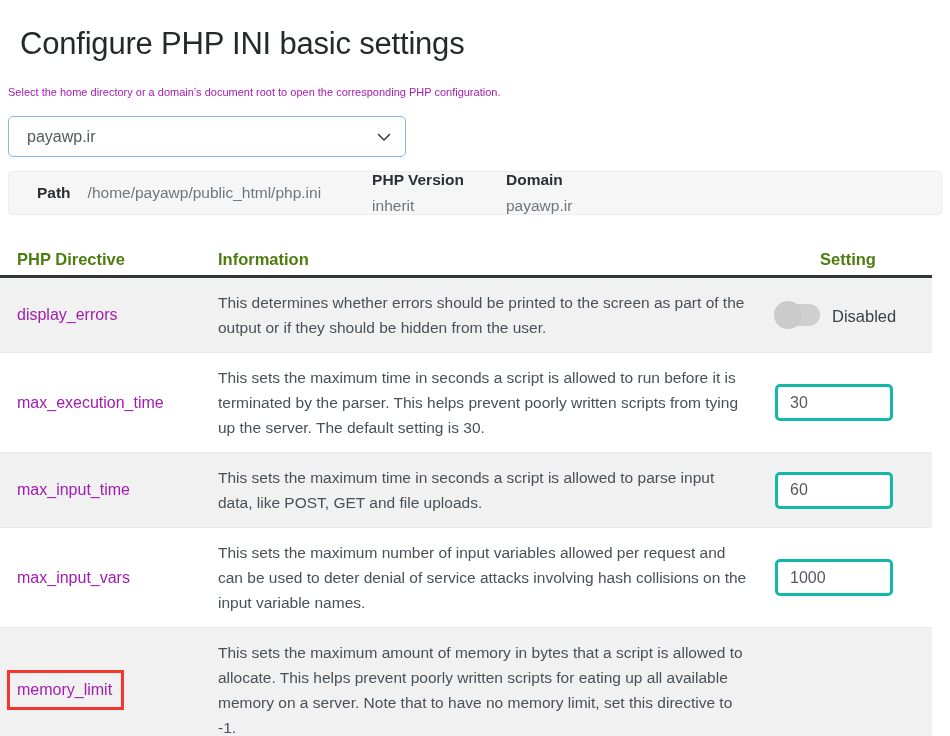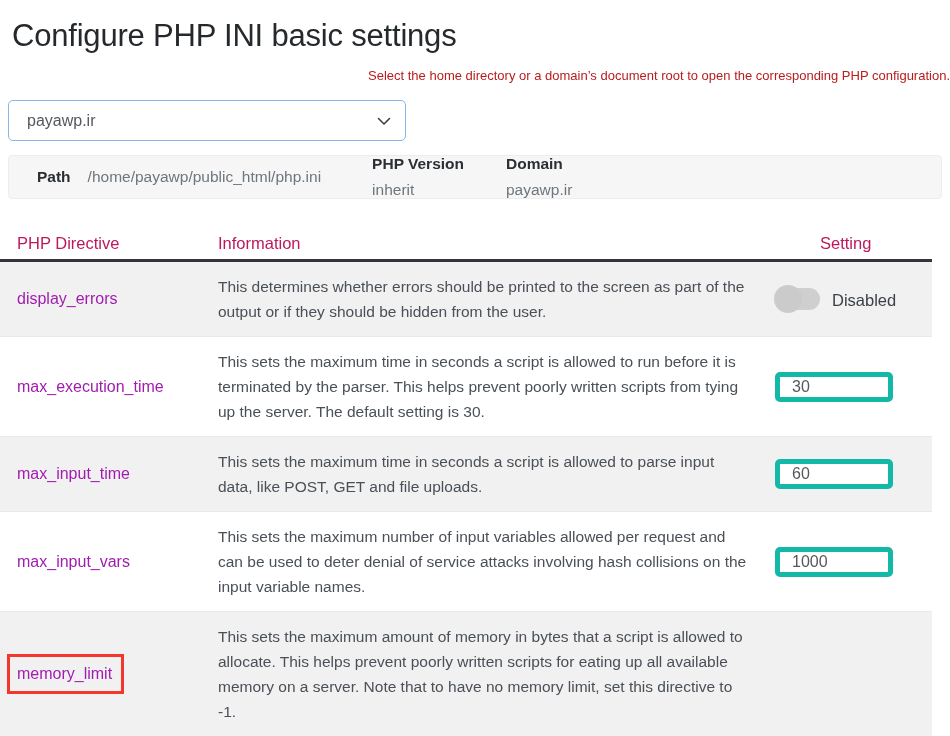--- a/index.html
+++ b/index.html
@@ -12,30 +12,29 @@
     overflow: hidden;
   }
   .page { width: 950px; height: 736px; position: relative; }
 
   
   .page-title {
     font-size: 31px;
     font-weight: 400;
     color: #26292c;
     letter-spacing: -0.2px;
-    margin: 4px;
+    margin: 12px;
     padding: 12px 0 0 8px;
     line-height: 40px;
   }
   .page-subtitle {
-    font-size: 13px;
-    color: #b91c1c;
+    font-size: 11px;
+    color: #a21caf;
     padding: 6px 0 0 8px;
     line-height: 20px;
-    text-align: right;
   }
 
   
   .select-wrap {
     margin: 14px 0 0 8px;
     width: 398px;
     height: 41px;
     position: relative;
   }
   .domain-select {
@@ -85,22 +84,22 @@
   .table { margin-top: 19px; width: 932px; }
   .t-head {
     display: flex;
     align-items: flex-end;
     height: 44px;
     border-bottom: 3px solid #32363a;
     padding-bottom: 6px;
   }
   .th {
     font-size: 16.5px;
-    font-weight: normal;
-    color: #be185d;
+    font-weight: bold;
+    color: #4d7c0f;
   }
   .col-directive { width: 218px; padding-left: 17px; flex: none; }
   .col-info      { width: 557px; flex: none; }
   .col-setting   { width: 157px; flex: none; margin-left: 45px; }
 
   .t-row {
     display: flex;
     align-items: center;
     background: #ffffff;
     border-bottom: 1px solid #e9e9e9;
@@ -151,22 +150,22 @@
     border-radius: 50%;
   }
   .toggle-label {
     font-size: 16.5px;
     color: #3c4146;
   }
 
   
   .setting-input {
     width: 118px;
-    height: 30px;
-    border: 5px solid #14b8a6;
+    height: 37px;
+    border: 3px solid #14b8a6;
     border-radius: 5px;
     background: #ffffff;
     font-family: "Liberation Sans", sans-serif;
     font-size: 16px;
     color: #55595d;
     padding: 0 12px;
     outline: none;
   }
 </style>
 </head>

